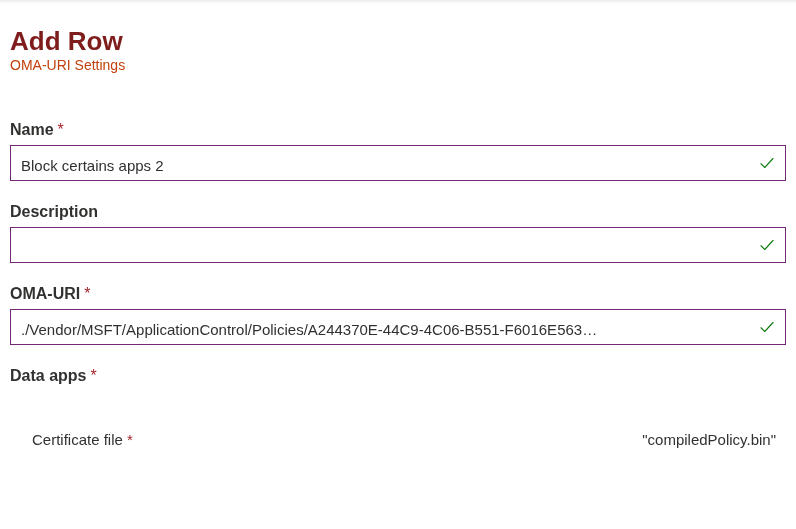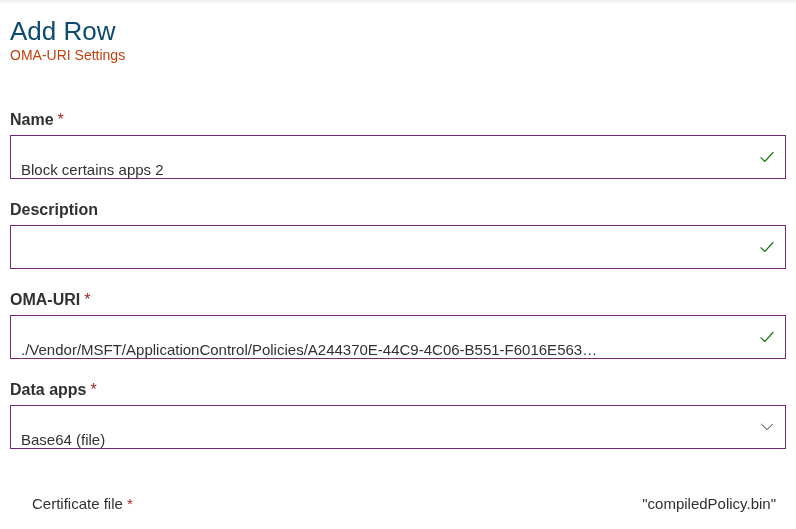--- a/index.html
+++ b/index.html
@@ -16,23 +16,23 @@
     body::before {
       content:"";
       position:absolute;
       top:0; left:0; right:0;
       height:4px;
       background: linear-gradient(to bottom, rgba(0,0,0,0.08), rgba(0,0,0,0));
       pointer-events:none;
     }
     .title {
       font-size: 26px;
-      font-weight: 400;
-      color: #0c4a6e;
-      margin-top: 8px;
+      font-weight: 700;
+      color: #7f1d1d;
+      margin-top: 18px;
     }
     .subtitle {
       font-size: 14px;
       color: #c2410c;
       margin-top: 0px;
       margin-bottom: 48px;
     }
     .field-group { margin-bottom: 22px; }
     .label {
       font-size: 16px;
@@ -43,23 +43,23 @@
       align-items: flex-end;
     }
     .required {
       color: #A4262C;
       margin-left: 4px;
       font-weight: 400;
     }
     .input-wrap {
       position: relative;
       border: 1.5px solid #742774;
-      height: 44px;
+      height: 36px;
       display: flex;
-      align-items: flex-end;
+      align-items: center;
       padding: 4px 38px 0 10px;
       background: #ffffff;
     }
     .input-text {
       font-size: 15px;
       color: #323130;
       white-space: nowrap;
       overflow: hidden;
       text-overflow: ellipsis;
       width: 100%;
@@ -142,28 +142,20 @@
         </svg>
     </div>
   </div>
 </div>
 
 <div class="field-group">
   <div class="label">
     <span>Data apps</span>
     <span class="required">*</span>
   </div>
-  <div class="input-wrap">
-    <div class="input-text">Base64 (file)</div>
-    <div class="input-icon chev">
-      <svg width="16" height="16" viewBox="0 0 24 24" fill="none" stroke-width="1.5" stroke-linecap="round" stroke-linejoin="round">
-          <polyline points="4 8 12 16 20 8"></polyline>
-        </svg>
-    </div>
-  </div>
 </div>
 
 <div class="cert-row">
   <div class="cert-label">
     <span>Certificate file</span>
     <span class="required">*</span>
   </div>
   <div class="cert-value">"compiledPolicy.bin"</div>
 </div>
 

